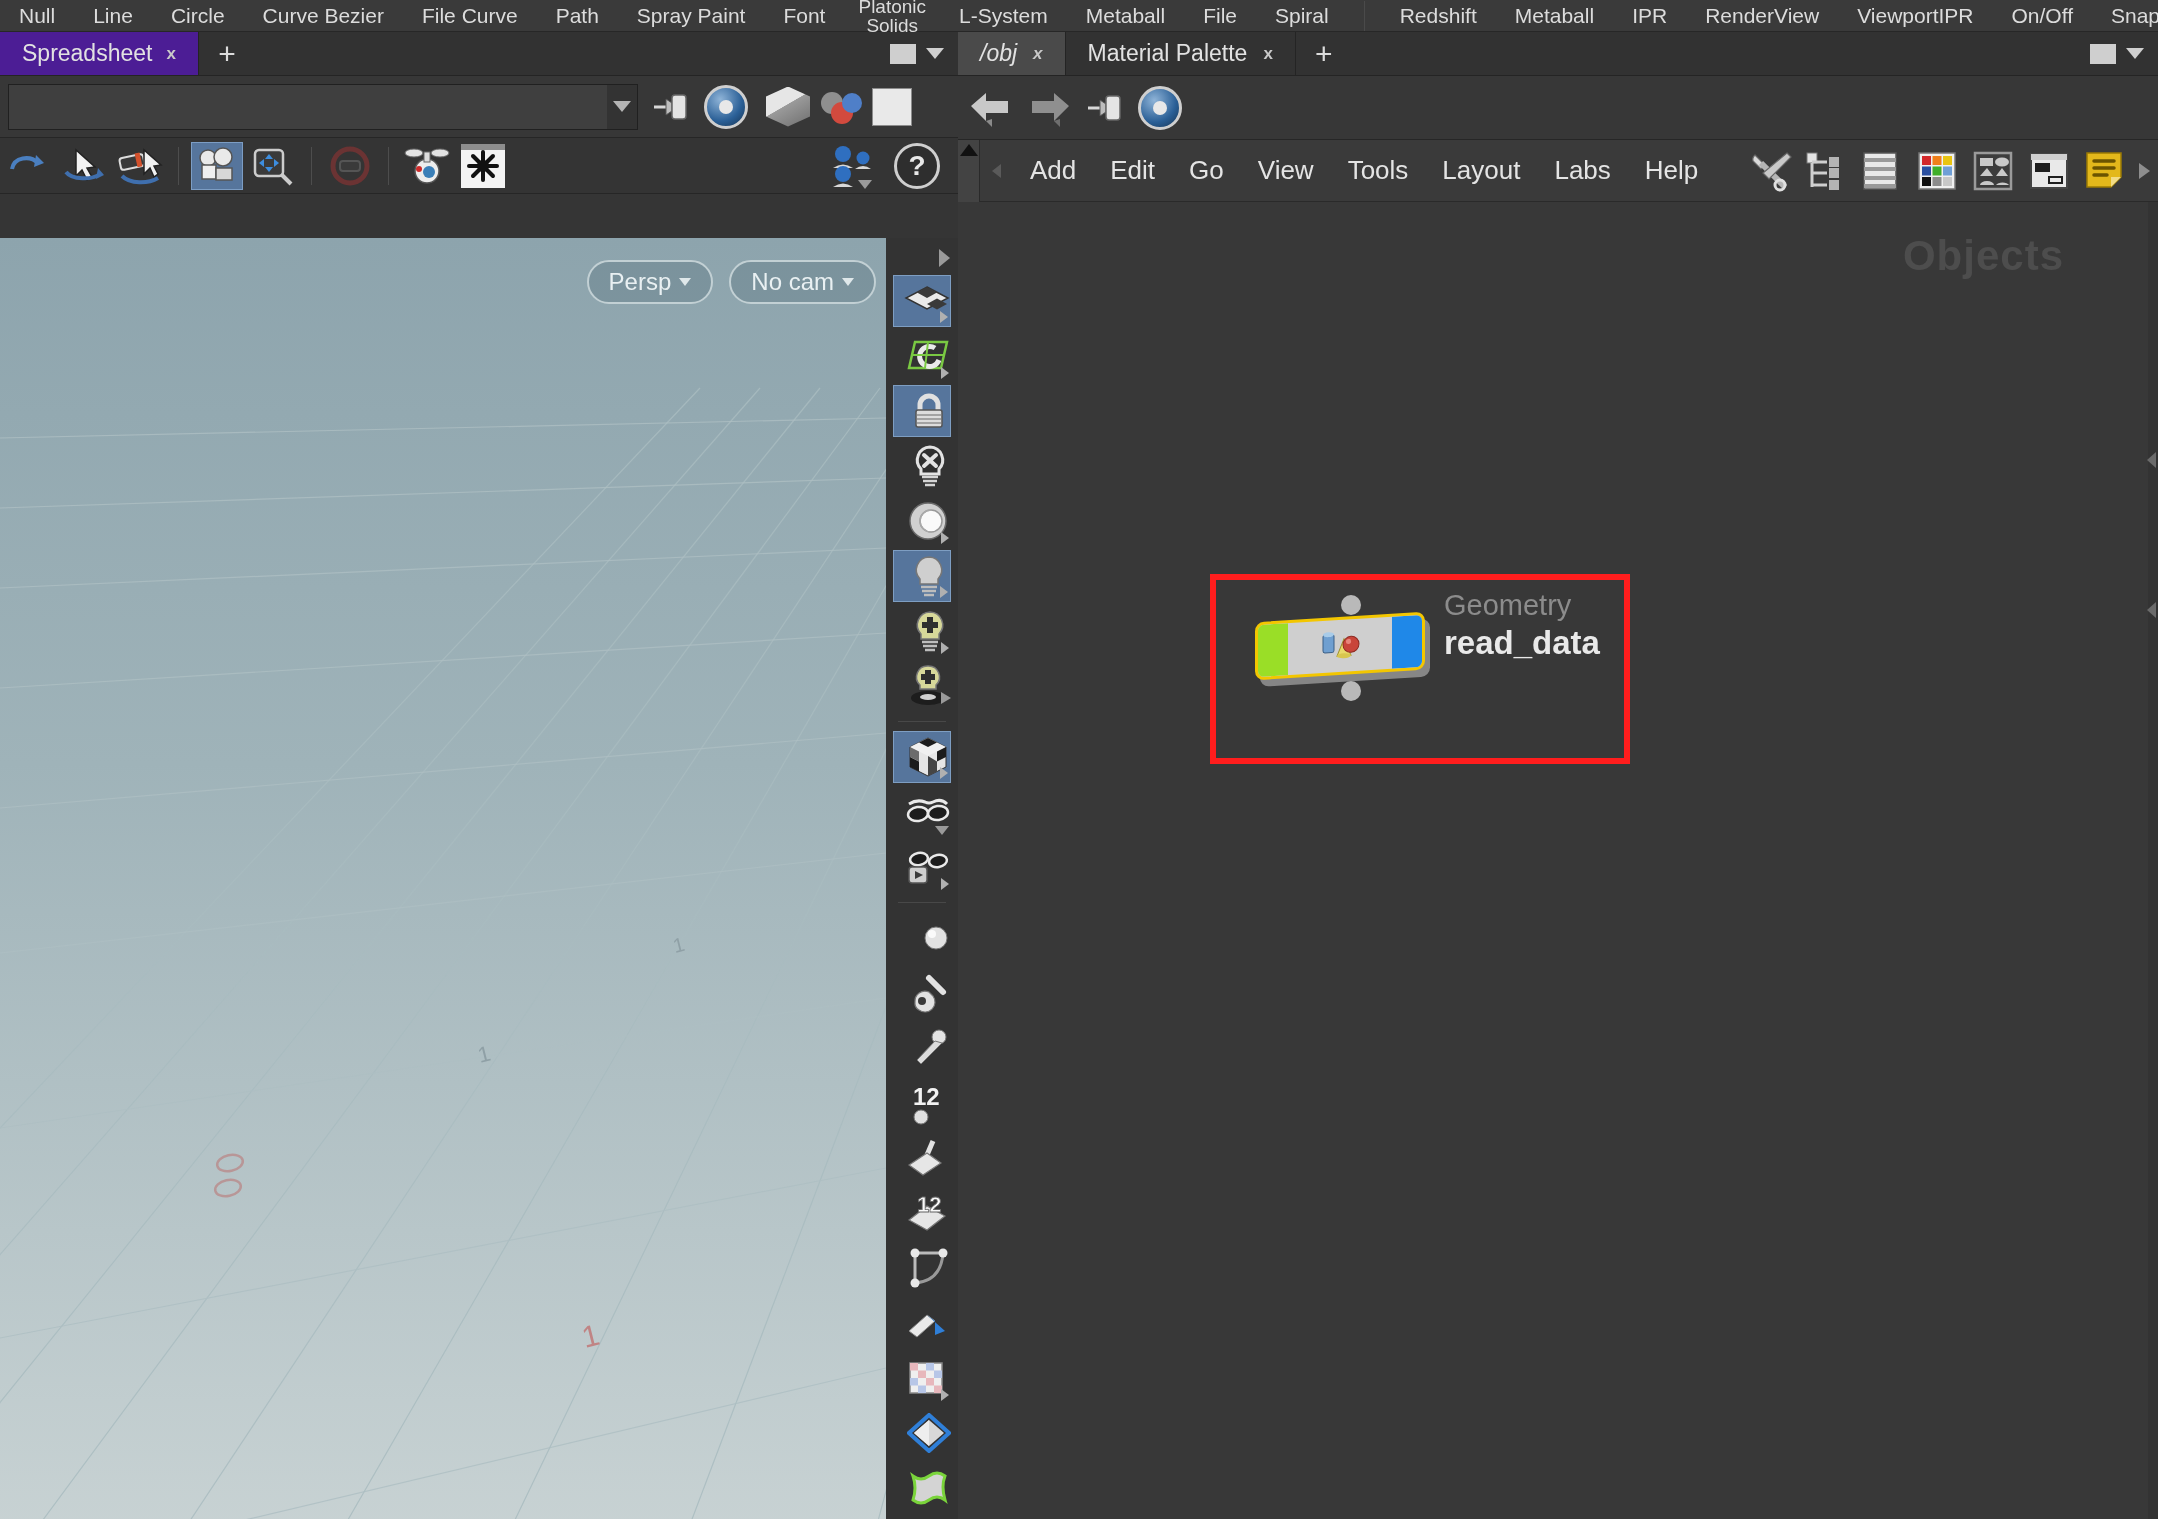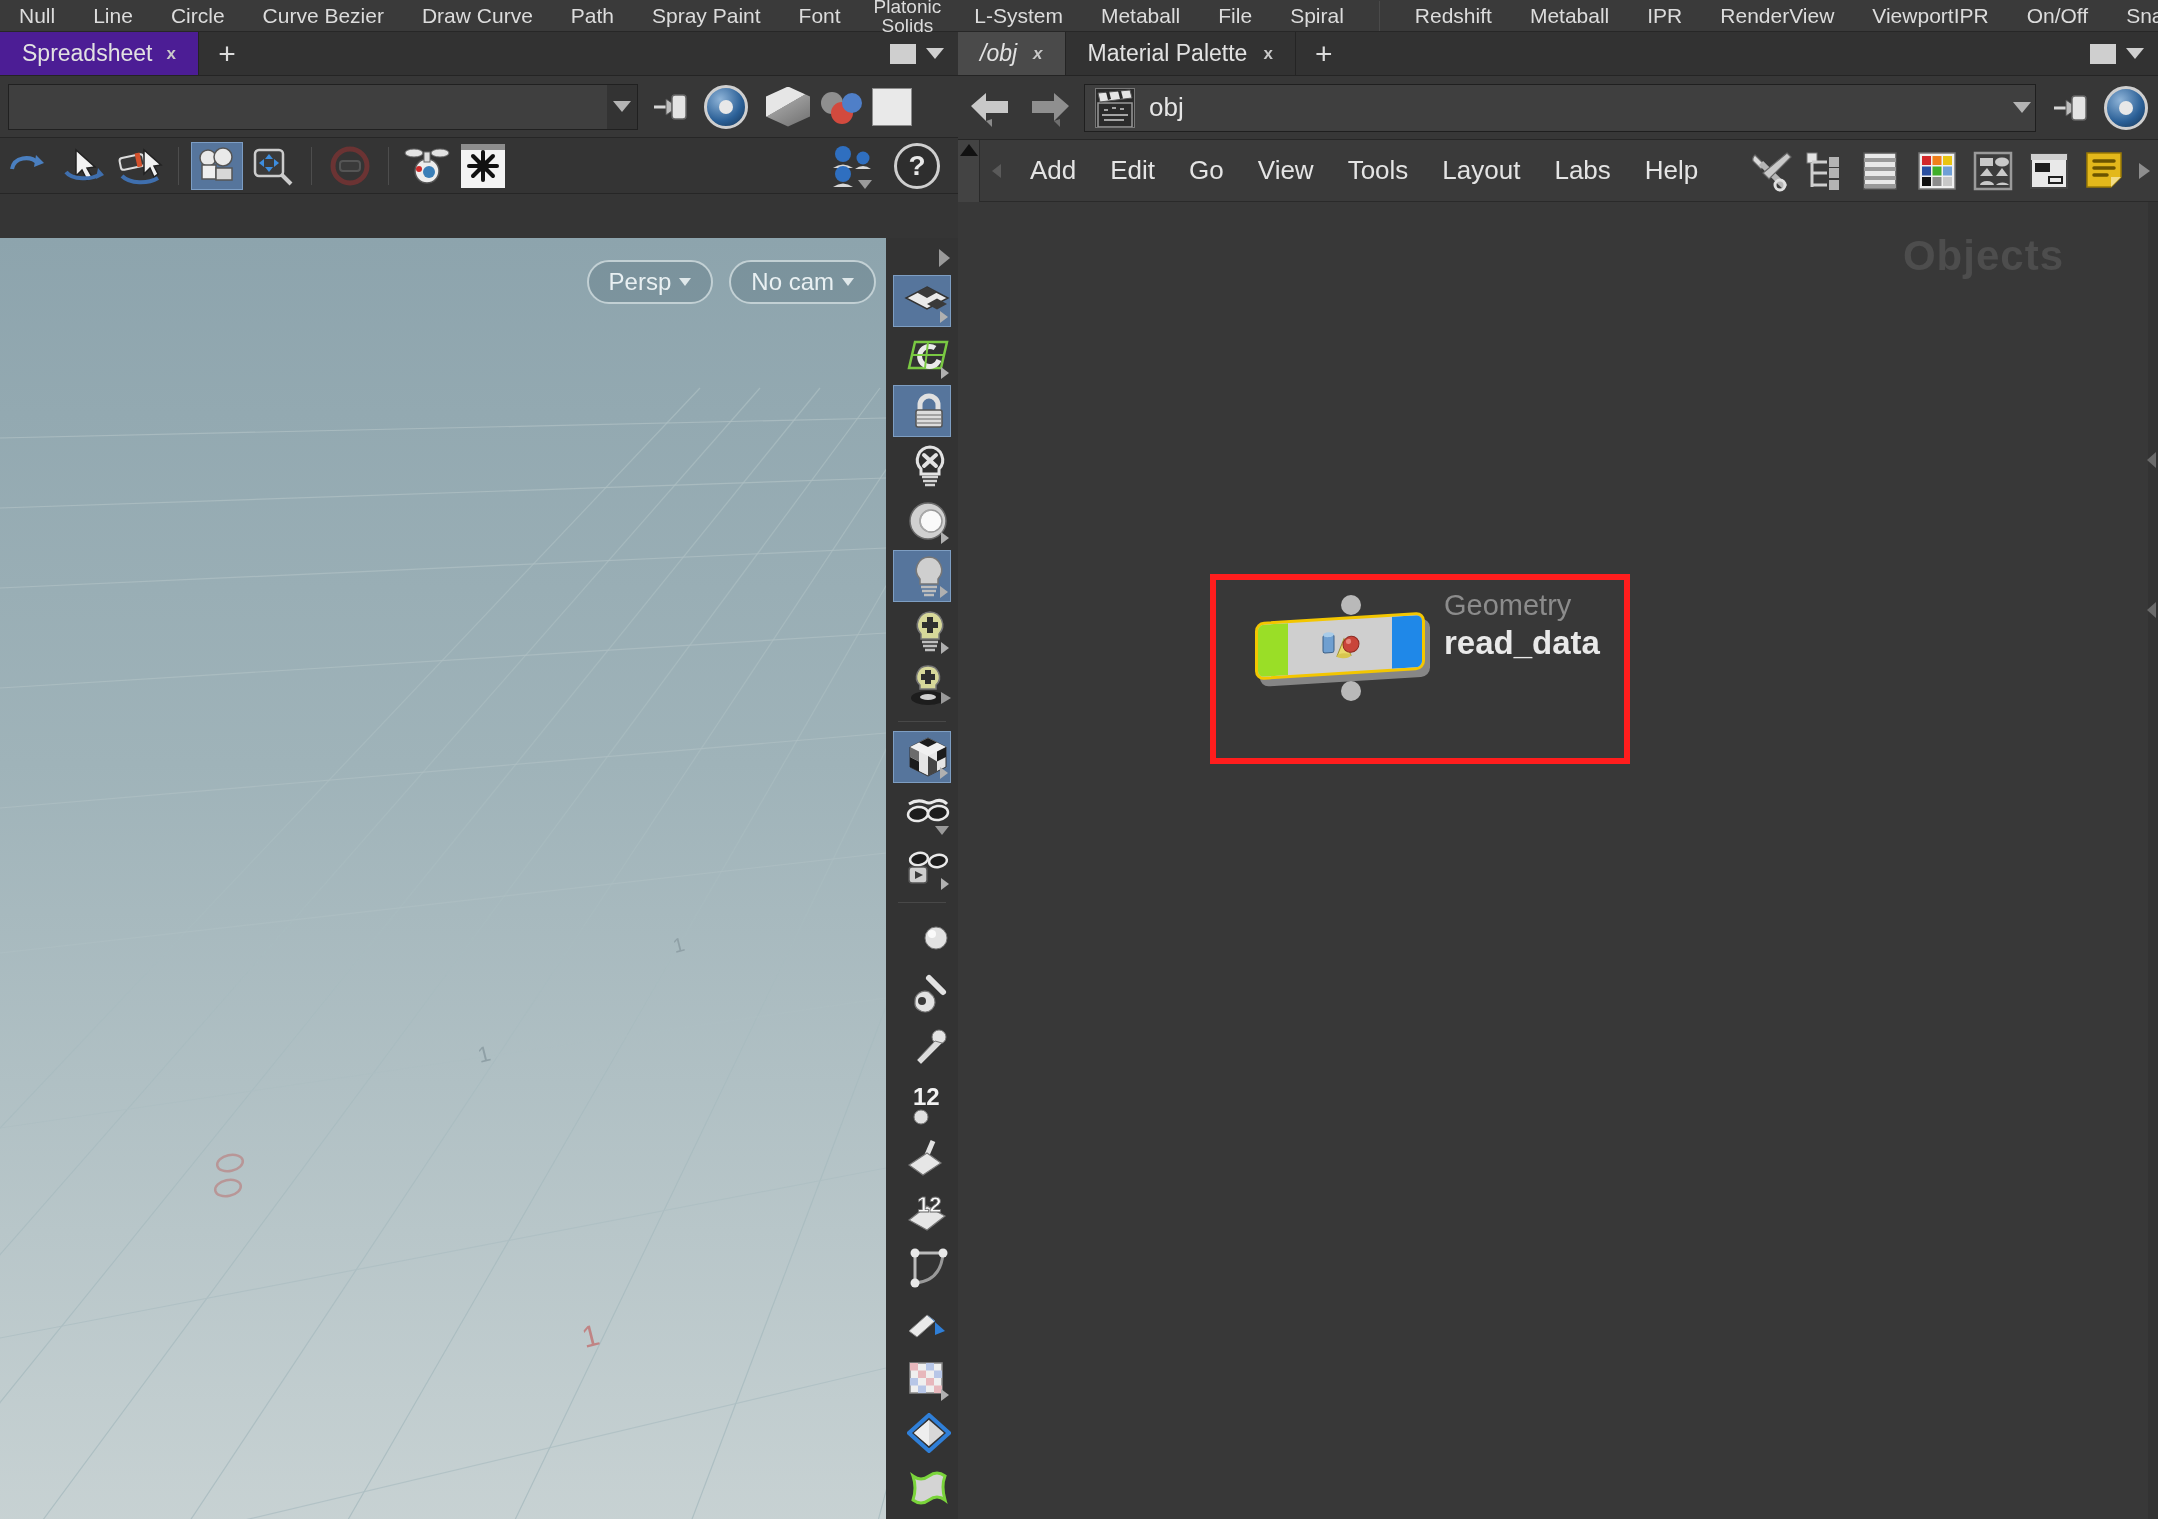--- a/index.html
+++ b/index.html
@@ -258,21 +258,21 @@
 <body>
 
 <div class="app">
 
   <div class="shelf">
     <div class="shelf-group">
       <div class="shelf-item">Null</div>
       <div class="shelf-item">Line</div>
       <div class="shelf-item">Circle</div>
       <div class="shelf-item">Curve Bezier</div>
-      <div class="shelf-item">Draw Curve</div>
+      <div class="shelf-item">File Curve</div>
       <div class="shelf-item">Path</div>
       <div class="shelf-item">Spray Paint</div>
       <div class="shelf-item">Font</div>
       <div class="shelf-item two-line">
         <span>Platonic</span>
         <span>Solids</span>
       </div>
       <div class="shelf-item">L-System</div>
       <div class="shelf-item">Metaball</div>
       <div class="shelf-item">File</div>
@@ -707,41 +707,20 @@
           <polygon points="3,18 18,5 18,13 40,13 40,25 18,25 18,33" fill="#c8c8c8"></polygon>
           <polygon points="18,33 24,39 24,31" fill="#8a8a8a"></polygon>
         </svg>
       </div>
       <div class="nav-arrow">
         <svg width="46" height="42" viewBox="0 0 46 42">
           <polygon points="43,18 28,5 28,13 6,13 6,25 28,25 28,33" fill="#8f8f8f"></polygon>
           <polygon points="28,33 34,39 34,31" fill="#6e6e6e"></polygon>
         </svg>
       </div>
-      <div class="path-field">
-        <div class="path-ico">
-          <svg width="40" height="40" viewBox="0 0 40 40">
-            <rect x="2" y="14" width="34" height="24" fill="#2b2b2b" stroke="#9a9a9a" stroke-width="1.5"></rect>
-            <polygon points="2,4 34,1 36,9 4,13" fill="#e6e6e6" stroke="#555" stroke-width="1"></polygon>
-            <polygon points="10,3 13,2 15,10 12,11" fill="#2b2b2b"></polygon>
-            <polygon points="22,2 25,1.7 27,9.5 24,10" fill="#2b2b2b"></polygon>
-            <g stroke="#d9d9d9" stroke-width="1.4">
-              <line x1="6" y1="26" x2="32" y2="26"></line>
-              <line x1="8" y1="31" x2="28" y2="31"></line>
-              <line x1="8" y1="21" x2="12" y2="21"></line>
-              <line x1="16" y1="19" x2="20" y2="19"></line>
-              <line x1="24" y1="20" x2="28" y2="20"></line>
-            </g>
-          </svg>
-        </div>
-        <span class="path-text">obj</span>
-        <div class="path-dd">
-            <div class="dd-tri"></div>
-          </div>
-      </div>
       <div class="rp-right-icons">
         <div class="pin-icon">
           <svg width="42" height="40" viewBox="0 0 42 40">
             <path d="M4 20 L16 20" stroke="#d8d8d8" stroke-width="3"></path>
             <polygon points="16,12 16,28 22,24 22,16" fill="#bdbdbd" stroke="#555" stroke-width="1"></polygon>
             <rect x="22" y="8" width="14" height="24" rx="3" fill="#e4e4e4" stroke="#666" stroke-width="1.5"></rect>
           </svg>
         </div>
         <div class="circ-icon"></div>
       </div>

